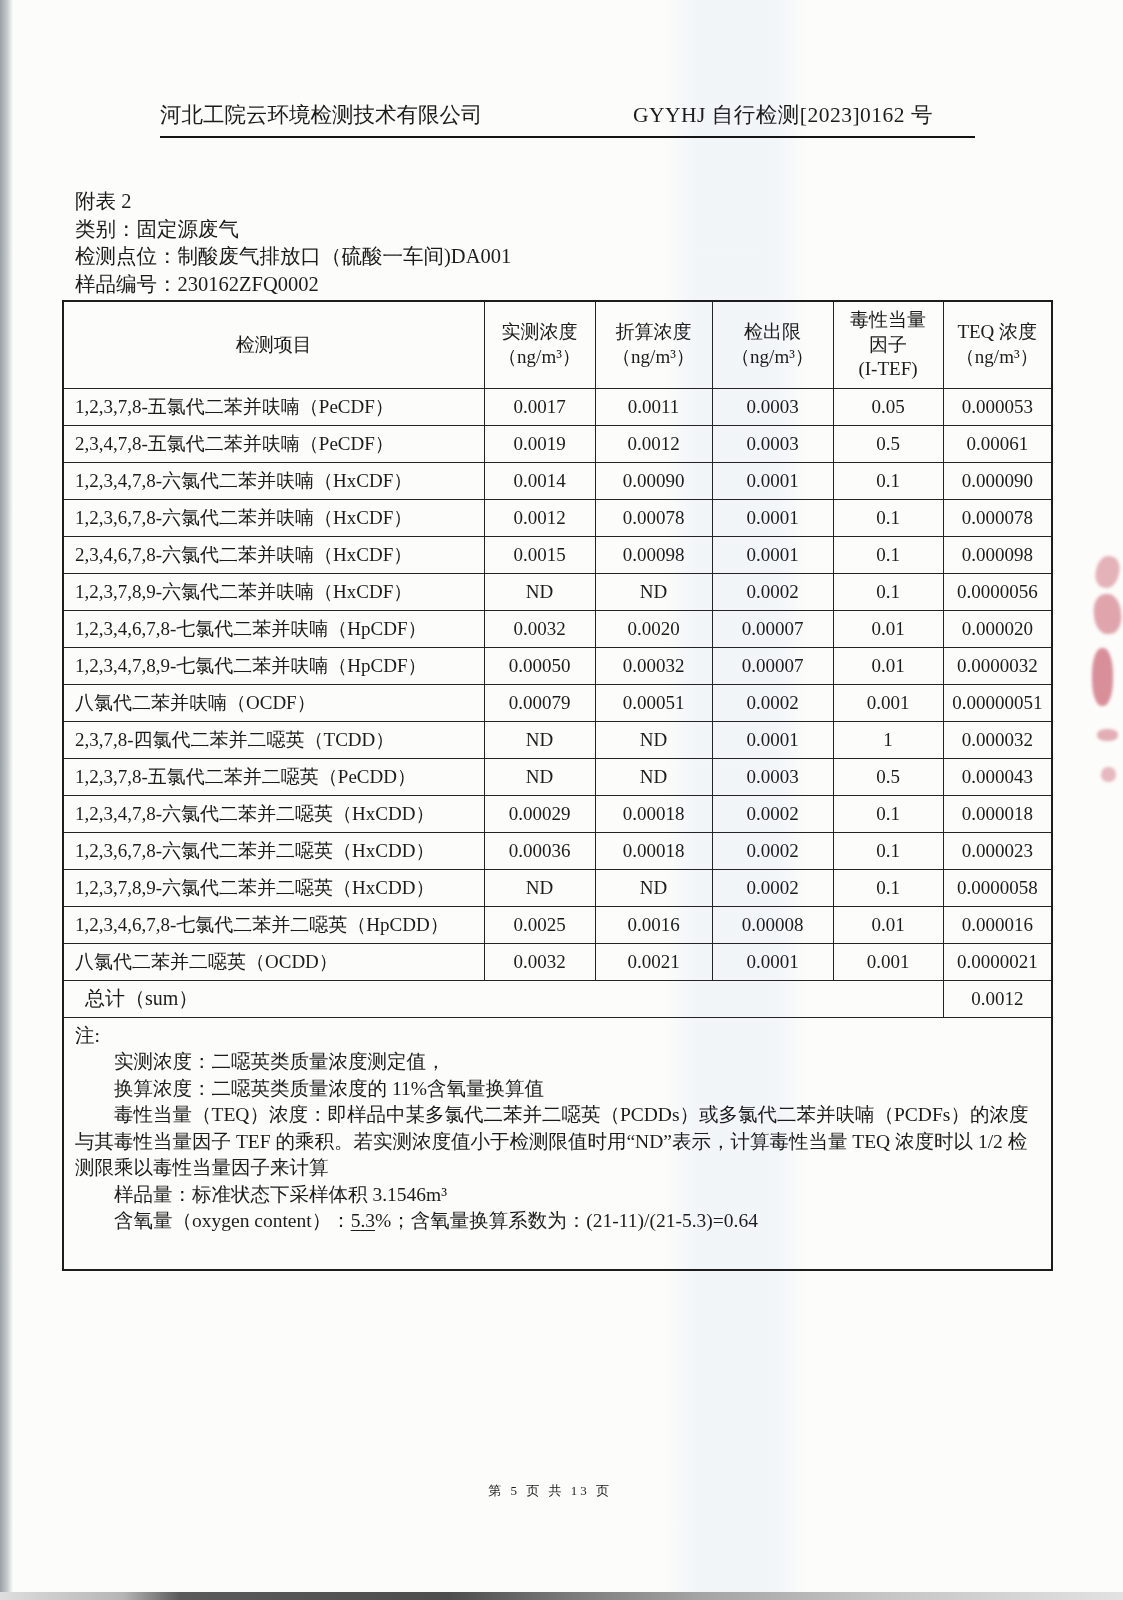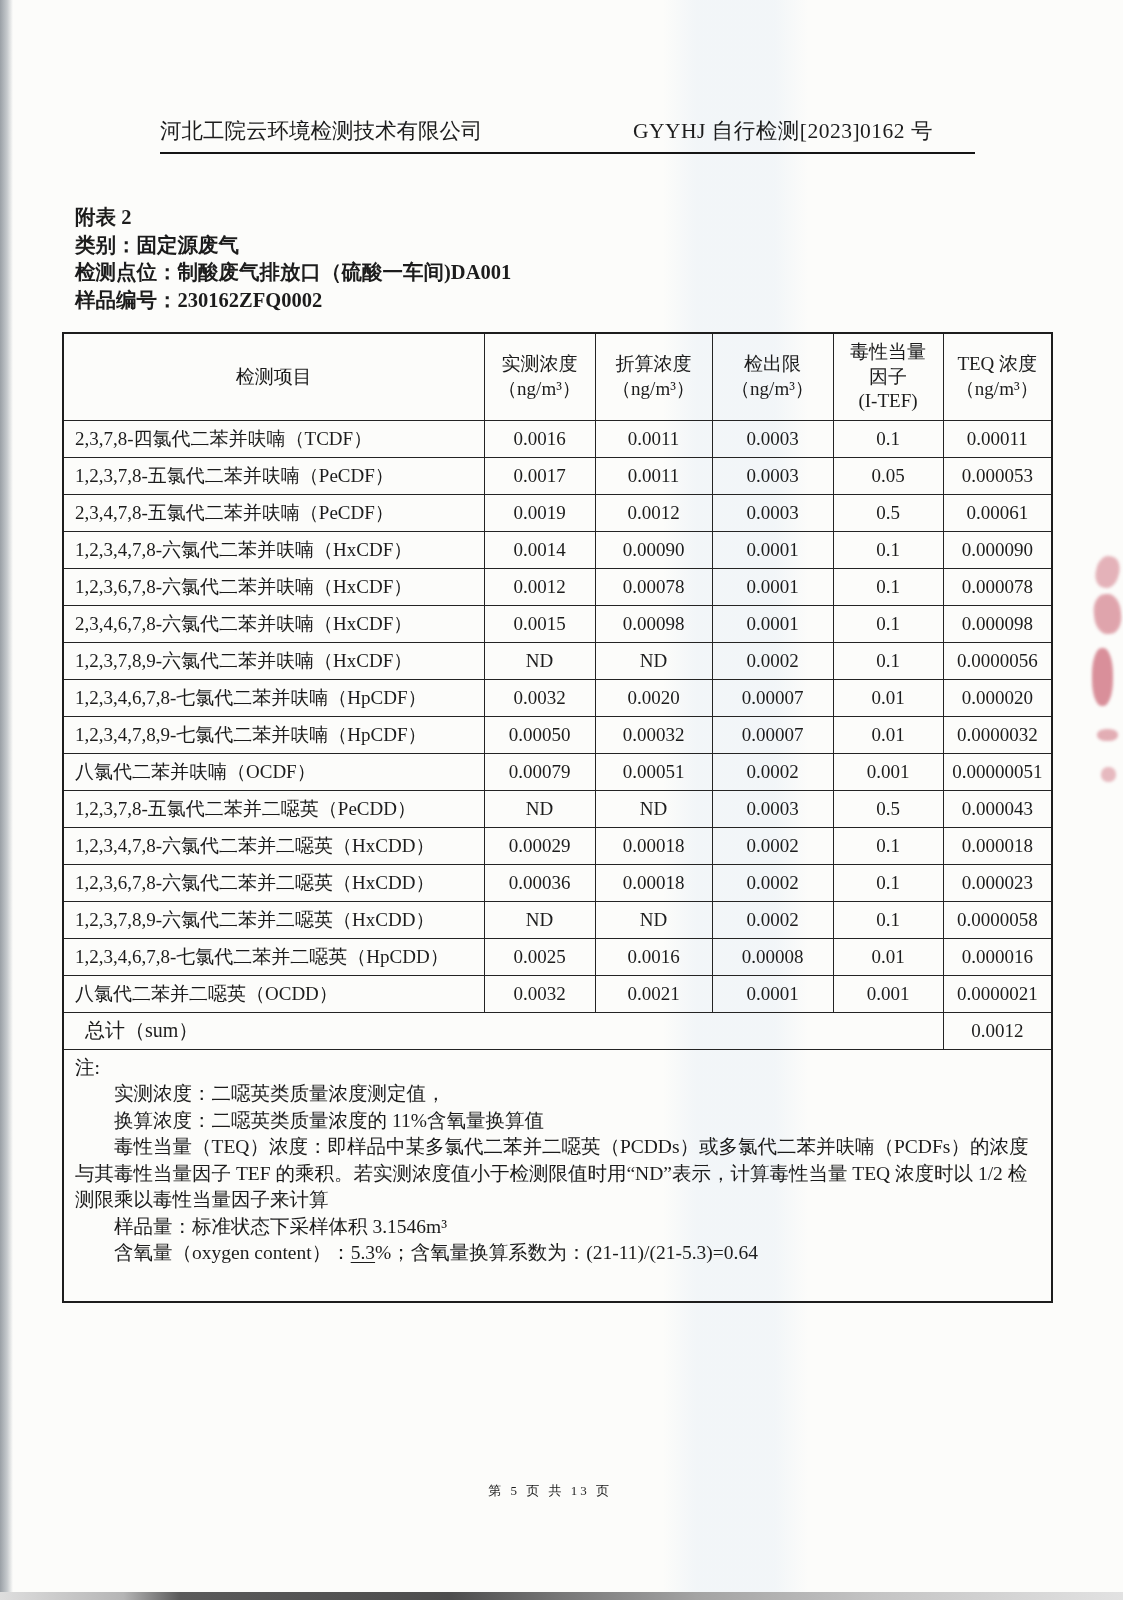--- a/index.html
+++ b/index.html
@@ -23,33 +23,33 @@
     position:absolute; left:0; bottom:0; height:8px; width:100%;
     background: linear-gradient(90deg,#dedede 0%,#b5b5b5 11%,#5a5a5a 16%,#4d4d4d 40%,#777 50%,#a3a3a3 62%,#c4c4c4 78%,#e2e2e2 100%);
   }
   .stamp { position:absolute; border-radius:45%; filter: blur(1.6px); }
   .stamp.s1 { left:1096px; top:556px; width:23px; height:32px; opacity:.42; transform:rotate(14deg); }
   .stamp.s2 { left:1094px; top:594px; width:27px; height:40px; opacity:.5; transform:rotate(-6deg); }
   .stamp.s3 { left:1092px; top:648px; width:21px; height:58px; opacity:.62; }
   .stamp.s4 { left:1097px; top:729px; width:21px; height:12px; opacity:.45; }
   .stamp.s5 { left:1101px; top:767px; width:15px; height:15px; opacity:.38; }
 
-  .content { position:absolute; left:62px; top:16px; width:989px; }
+  .content { position:absolute; left:62px; top:0; width:989px; }
 
   .report-header {
     margin: 100px 0 0 98px;
     width: 815px;
     display:flex; justify-content:space-between; align-items:flex-end;
     border-bottom: 2.5px solid #151515;
     padding-bottom: 7px;
     font-size: 21.5px;
   }
   .report-header .doc-no { padding-right: 42px; letter-spacing:.5px;text-align:right; }
 
-  .title-block { margin: 50px 0 18px 13px; font-weight:bold; font-size:20.5px; line-height:27.5px; }
+  .title-block { margin: 50px 0 2px 13px; font-weight:normal; font-size:20.5px; line-height:27.5px; }
 
   table.results-table {
     width: 989px; table-layout: fixed; border-collapse: collapse;
     border: 2.5px solid #1d1d1d;
   }
   .results-table th, .results-table td { border: 1.8px solid #242424; }
   .results-table th {
     font-weight: normal; font-size: 19px; line-height: 24.5px;
     padding: 6px 2px; text-align:center; vertical-align: middle;
   }
@@ -128,28 +128,20 @@
               <div>(I-TEF)</div>
             </th>
             <th>
               <div>TEQ 浓度</div>
               <div>（ng/m³）</div>
             </th>
           </tr>
       </thead>
       <tbody id="table-body">
           <tr>
-            <td class="item-cell">2,3,7,8-四氯代二苯并呋喃（TCDF）</td>
-            <td>0.0016</td>
-            <td>0.0011</td>
-            <td>0.0003</td>
-            <td>0.1</td>
-            <td>0.00011</td>
-          </tr>
-          <tr>
             <td class="item-cell">1,2,3,7,8-五氯代二苯并呋喃（PeCDF）</td>
             <td>0.0017</td>
             <td>0.0011</td>
             <td>0.0003</td>
             <td>0.05</td>
             <td>0.000053</td>
           </tr>
           <tr>
             <td class="item-cell">2,3,4,7,8-五氯代二苯并呋喃（PeCDF）</td>
             <td>0.0019</td>
@@ -206,20 +198,28 @@
             <td>0.01</td>
             <td>0.0000032</td>
           </tr>
           <tr>
             <td class="item-cell">八氯代二苯并呋喃（OCDF）</td>
             <td>0.00079</td>
             <td>0.00051</td>
             <td>0.0002</td>
             <td>0.001</td>
             <td>0.00000051</td>
+          </tr>
+          <tr>
+            <td class="item-cell">2,3,7,8-四氯代二苯并二噁英（TCDD）</td>
+            <td>ND</td>
+            <td>ND</td>
+            <td>0.0001</td>
+            <td>1</td>
+            <td>0.000032</td>
           </tr>
           <tr>
             <td class="item-cell">1,2,3,7,8-五氯代二苯并二噁英（PeCDD）</td>
             <td>ND</td>
             <td>ND</td>
             <td>0.0003</td>
             <td>0.5</td>
             <td>0.000043</td>
           </tr>
           <tr>

